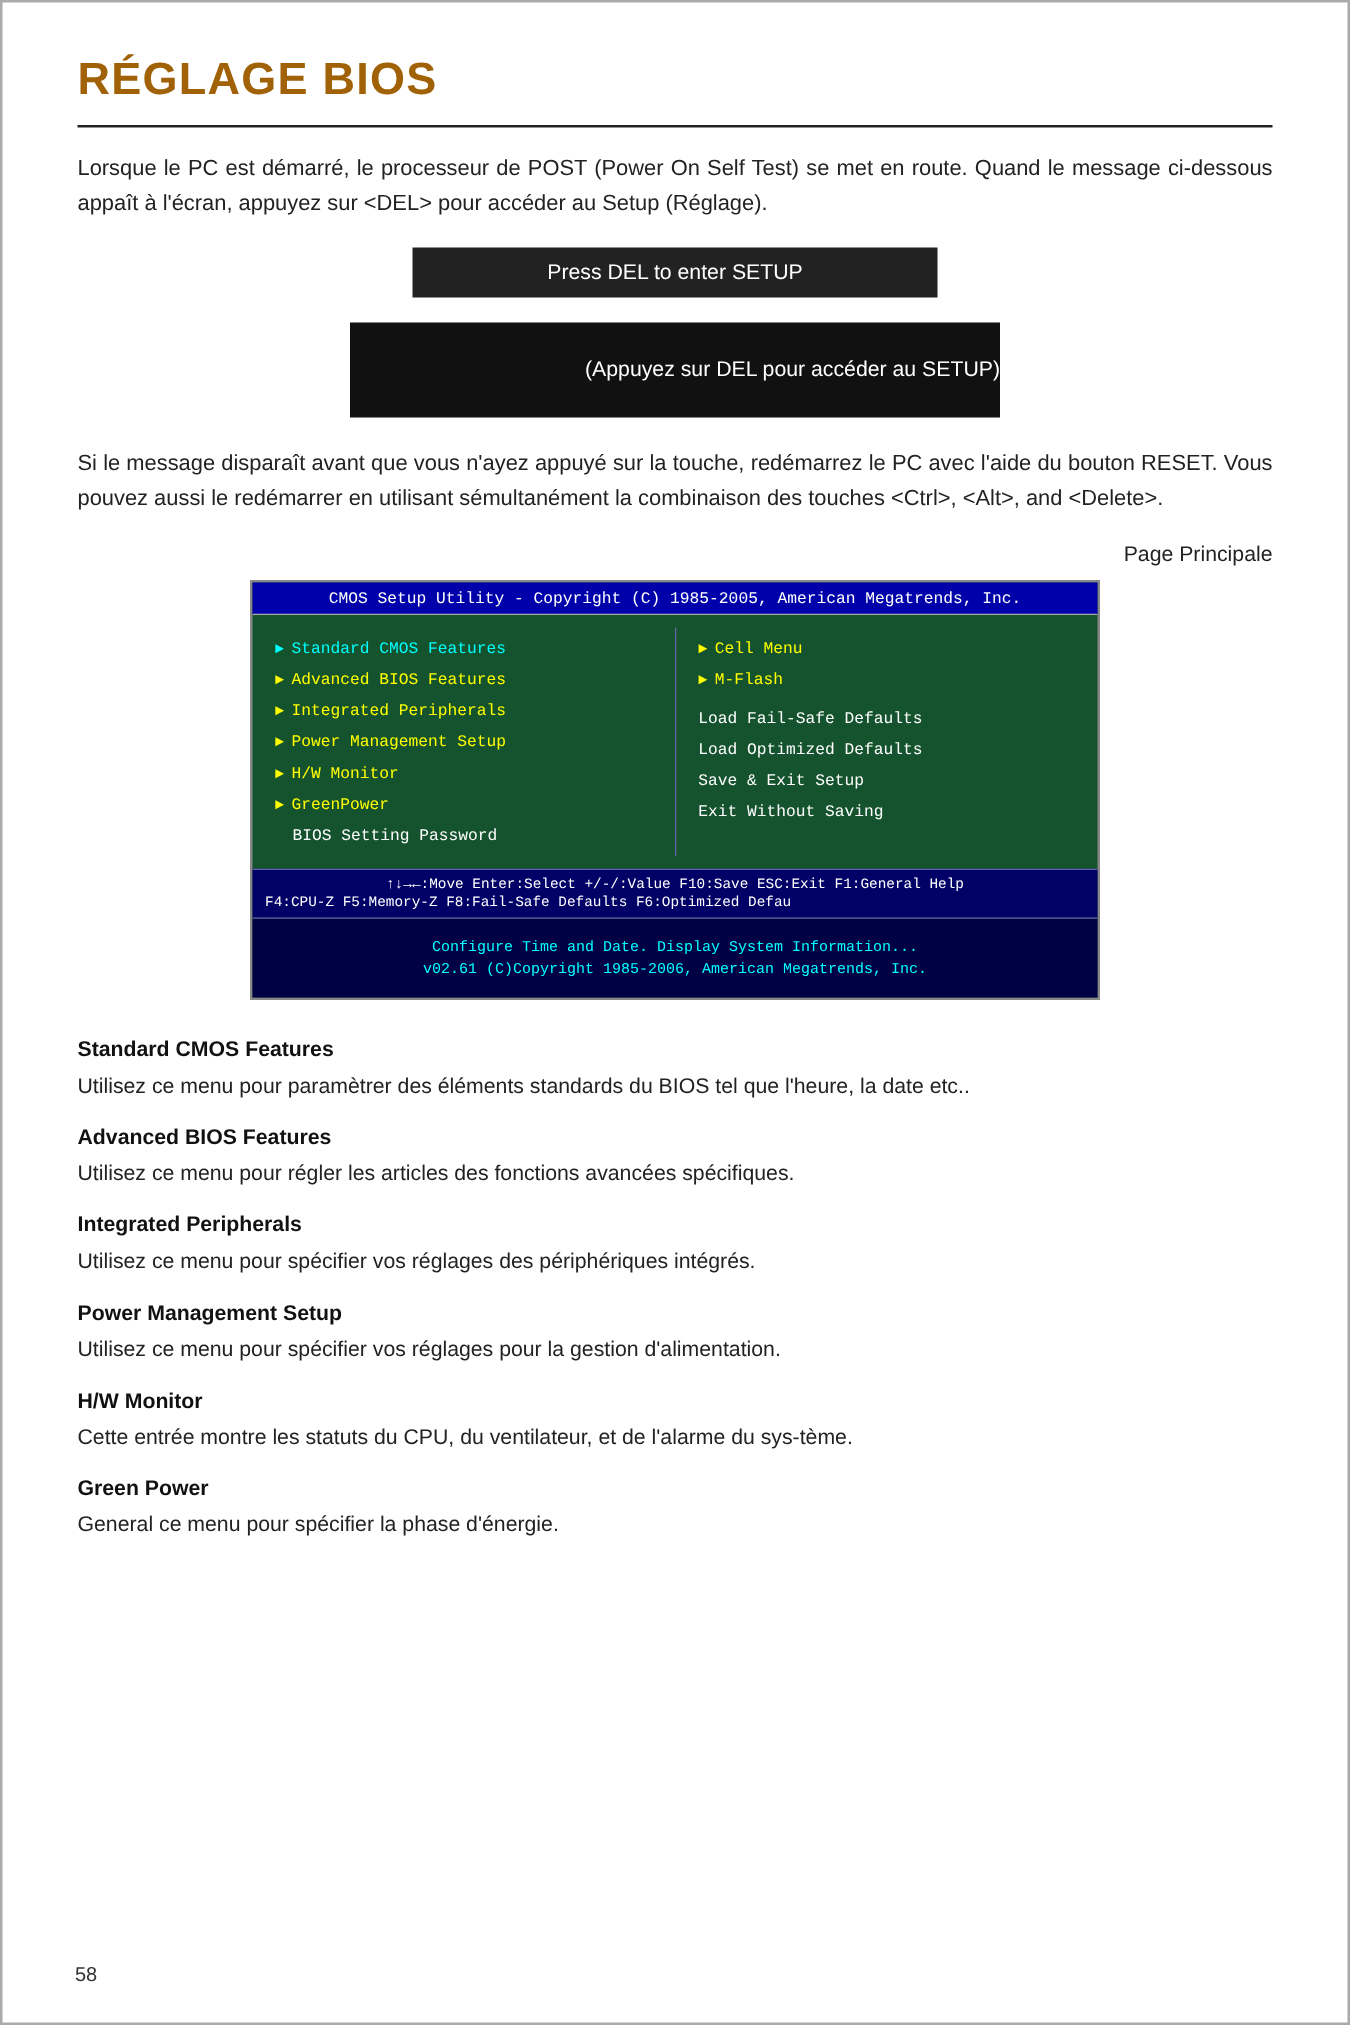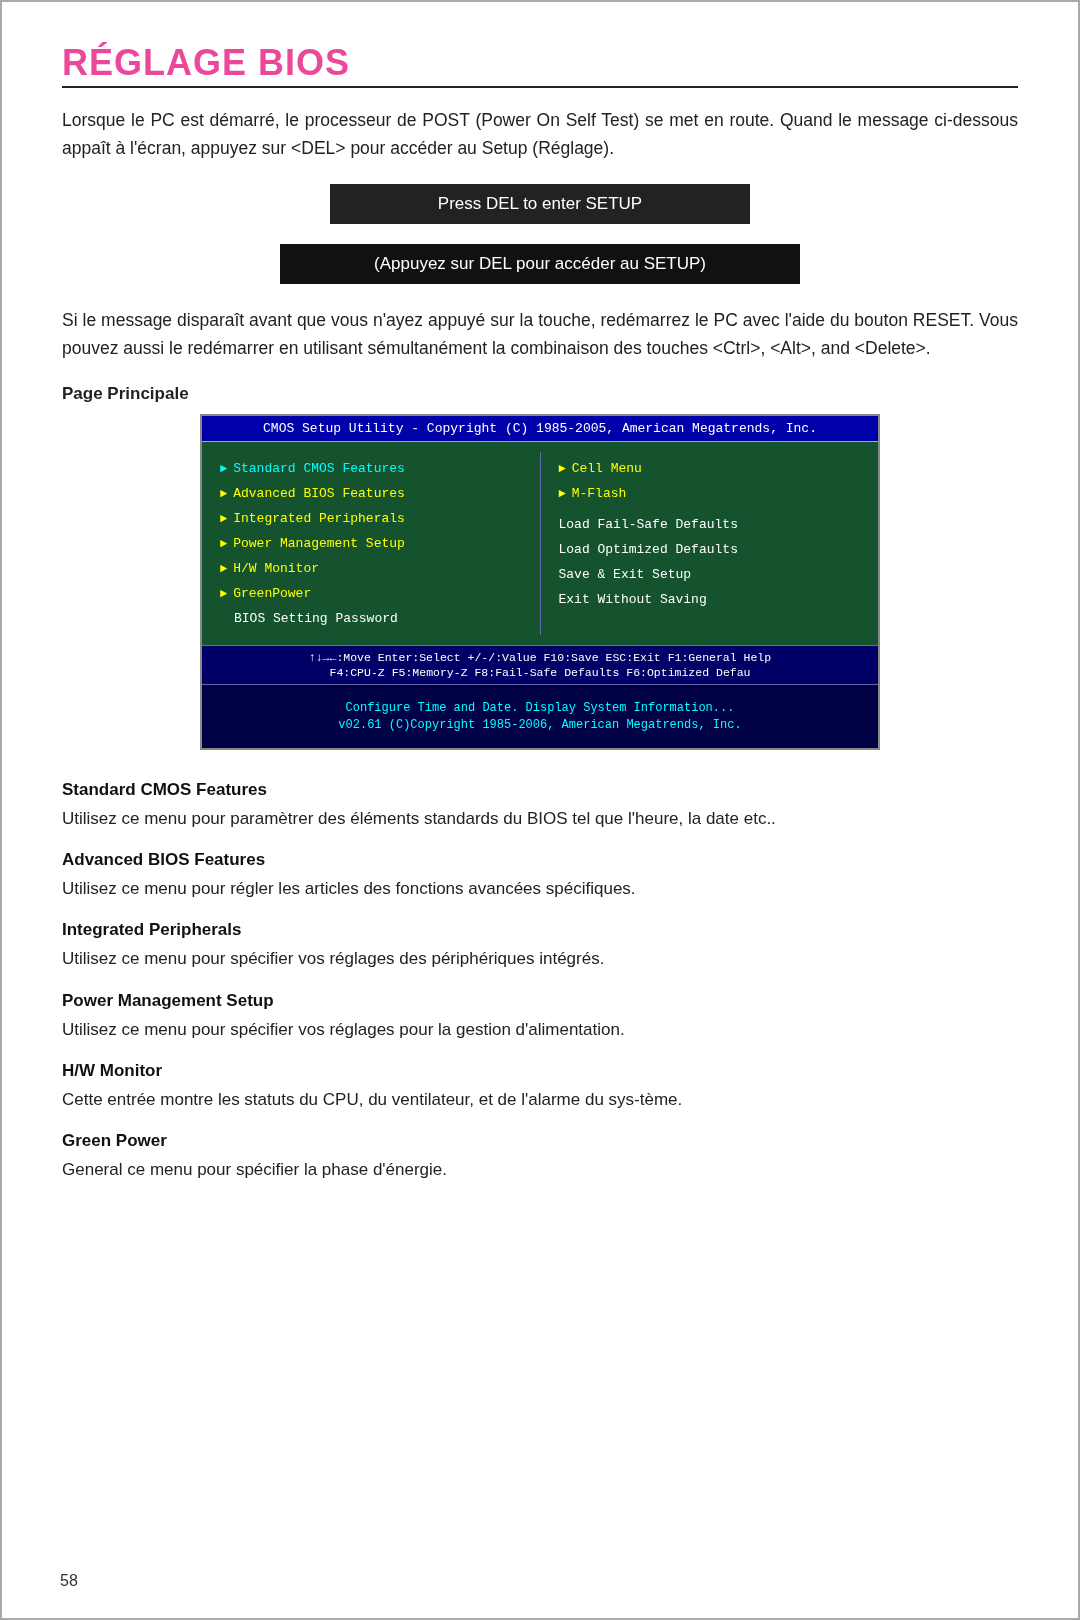--- a/index.html
+++ b/index.html
@@ -15,25 +15,25 @@
       font-family: Arial, Helvetica, sans-serif;
       font-size: 18px;
       color: #222222;
       padding: 40px 60px 60px 60px;
       border: 2px solid #aaaaaa;
     }
 
     .page-title {
       font-size: 36px;
       font-weight: bold;
-      color: #ec4899;
+      color: #a16207;
       letter-spacing: 1px;
       margin-bottom: 18px;
       border-bottom: 2px solid #222222;
-      padding-bottom: 2px;
+      padding-bottom: 16px;
     }
 
     .intro-text {
       font-size: 17.5px;
       line-height: 1.6;
       margin-bottom: 22px;
       text-align: justify;
     }
 
     .press-del-box {
@@ -43,38 +43,39 @@
       padding: 10px 0;
       font-size: 17px;
       margin: 0 auto 20px auto;
       width: 420px;
       font-weight: normal;
     }
 
     .appuyez-box {
       background: #111111;
       color: #ffffff;
-      text-align: center;
-      padding: 10px 0;
+      text-align: right;
+      padding: 28px 0;
       font-size: 17px;
       margin: 0 auto 22px auto;
       width: 520px;
     }
 
     .second-para {
       font-size: 17.5px;
       line-height: 1.6;
       margin-bottom: 22px;
       text-align: justify;
     }
 
     .section-title {
       font-size: 17px;
-      font-weight: bold;
+      font-weight: normal;
       margin-bottom: 10px;
+      text-align: right;
     }
 
     
     .bios-screen-wrapper {
       margin: 0 auto 30px auto;
       width: 680px;
     }
 
     .bios-screen {
       background: #14532d;
@@ -160,21 +161,21 @@
       font-size: 11.5px;
       color: #ffffff;
     }
 
     .bios-footer .footer-line1 {
       text-align: center;
       margin-bottom: 2px;
     }
 
     .bios-footer .footer-line2 {
-      text-align: center;
+      text-align: left;
     }
 
     .bios-bottom {
       background: #000044;
       border-top: 1px solid #6666aa;
       padding: 16px 10px;
     }
 
     .bios-bottom .bottom-line {
       text-align: center;

